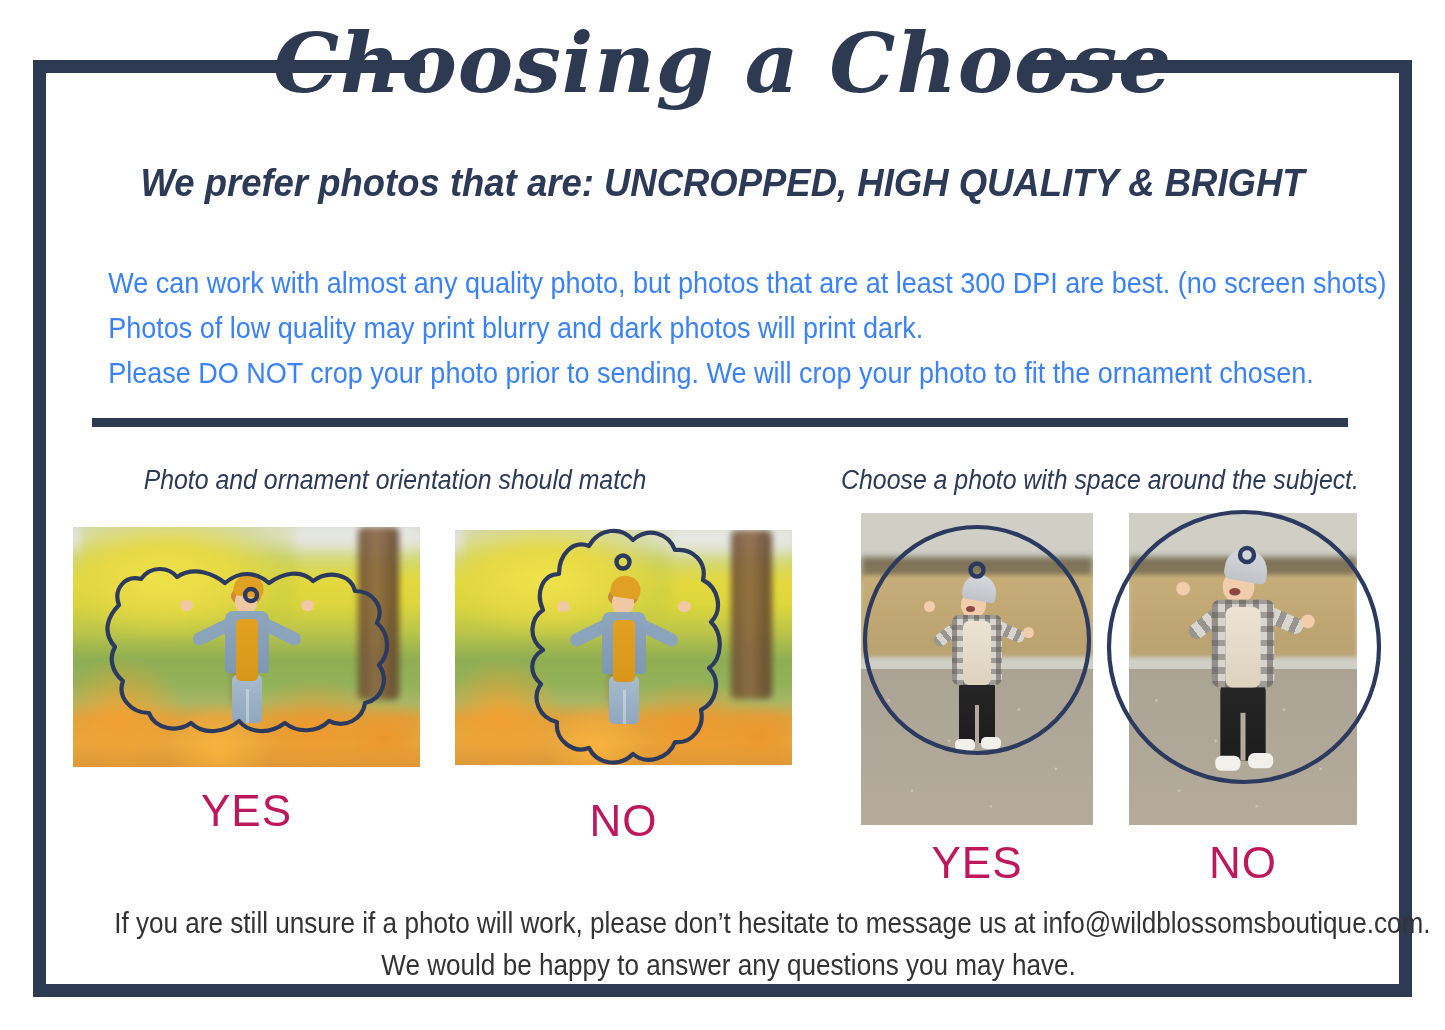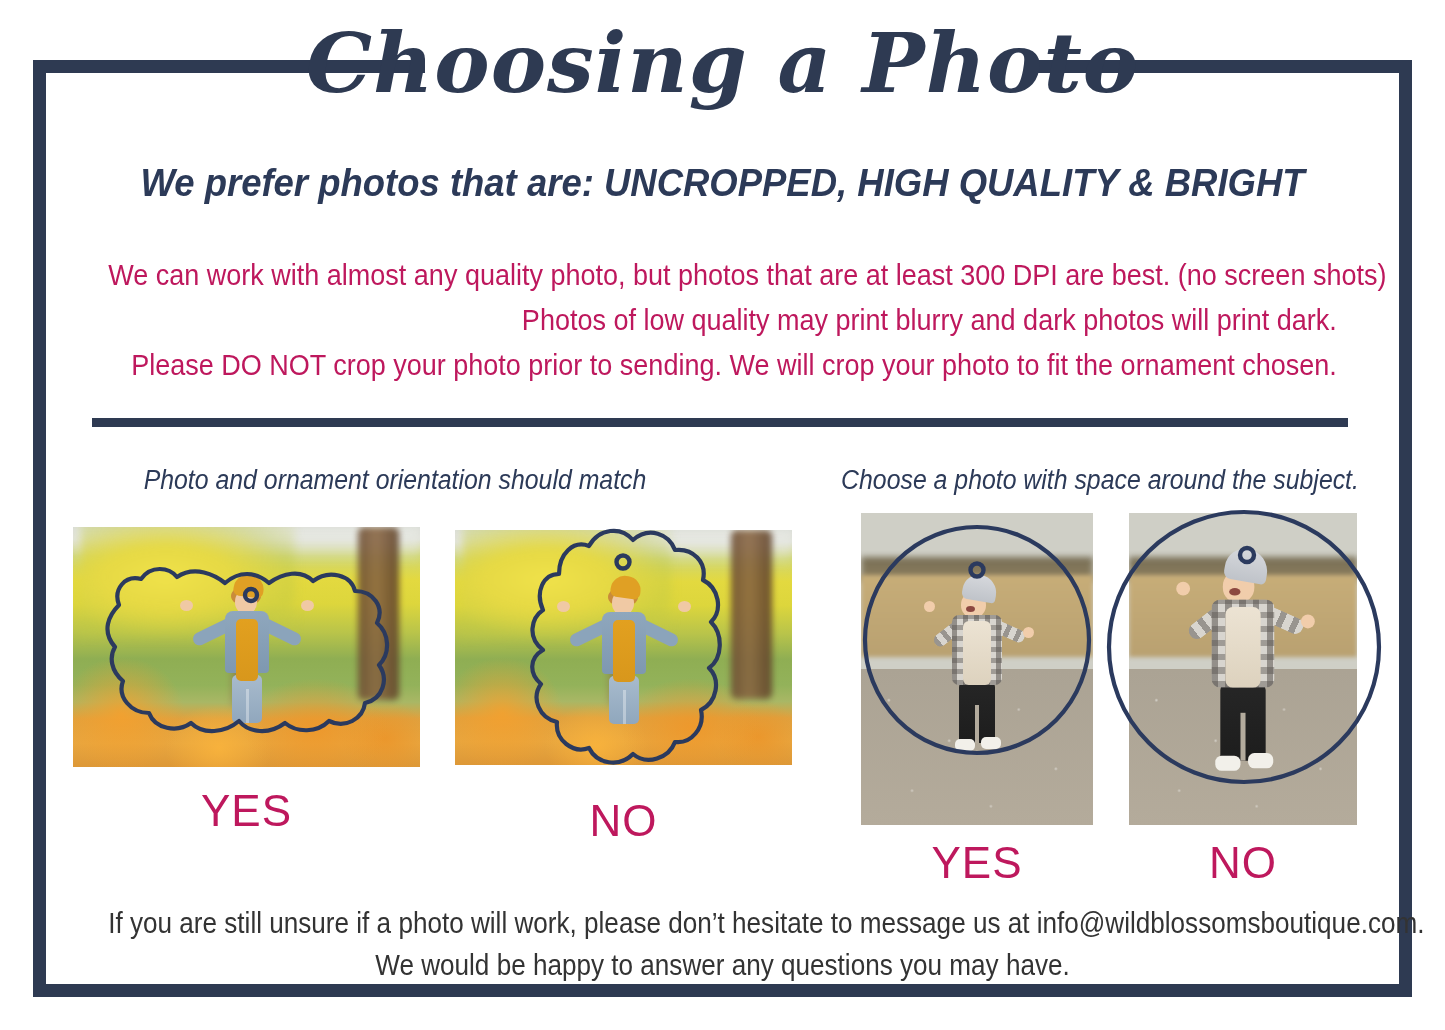--- a/index.html
+++ b/index.html
@@ -52,23 +52,23 @@
     font-style:italic;
     font-size:38px;
     line-height:46px;
     transform:scaleX(0.96);
     white-space:nowrap;
   }
 
   
   #intro{
     position:absolute;
-    left:40px;top:252px;width:1365px;
-    text-align:right;
-    color:#be185d;
+    left:40px;top:260px;width:1365px;
+    text-align:left;
+    color:#3b82f6;
     font-family:"Liberation Sans", sans-serif;
     font-weight:400;
     font-size:30px;
     line-height:45px;
   }
   #intro .ln{display:block;transform:scaleX(0.90);white-space:nowrap;}
 
   
   #divider{
     position:absolute;
@@ -246,40 +246,40 @@
     font-weight:400;
     font-size:44px;
     letter-spacing:1px;
     text-align:center;
     white-space:nowrap;
   }
 
   
   #footer{
     position:absolute;
-    left:40px;top:902px;width:1365px;
+    left:46px;top:902px;width:1365px;
     text-align:center;
     color:#333333;
     font-family:"Liberation Sans", sans-serif;
     font-size:29px;
     line-height:42px;
   }
   #footer .ln{display:block;transform:scaleX(0.90);white-space:nowrap;}
 </style>
 </head>
 <body>
 
 <div id="card"></div>
 <div class="frame-edge frame-left"></div>
 <div class="frame-edge frame-right"></div>
 <div class="frame-edge frame-bottom"></div>
 <div class="frame-edge frame-top-l"></div>
 <div class="frame-edge frame-top-r"></div>
 
-<div id="title">Choosing a Photo</div>
+<div id="title">Choosing a Choose</div>
 
 <div id="subtitle">We prefer photos that are: UNCROPPED, HIGH QUALITY &amp; BRIGHT</div>
 
 <div id="intro">
   <span class="ln">We can work with almost any quality photo, but photos that are at least 300 DPI are best. (no screen shots)</span>
   <span class="ln">Photos of low quality may print blurry and dark photos will print dark.</span>
   <span class="ln">Please DO NOT crop your photo prior to sending.  We will crop your photo to fit the ornament chosen.</span>
 </div>
 
 <div id="divider"></div>

